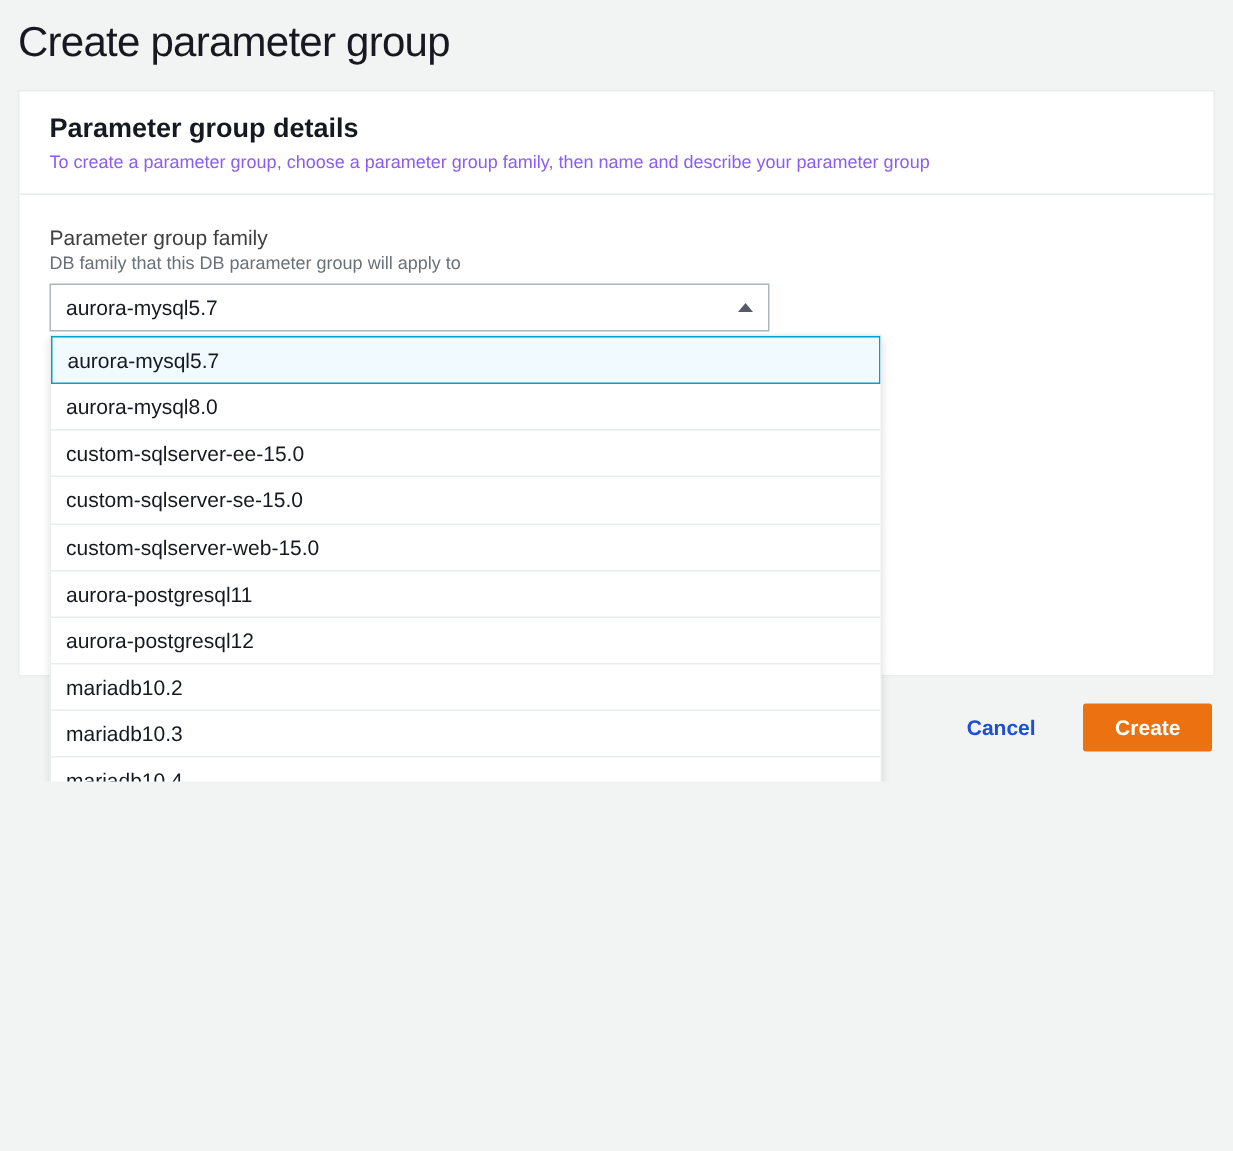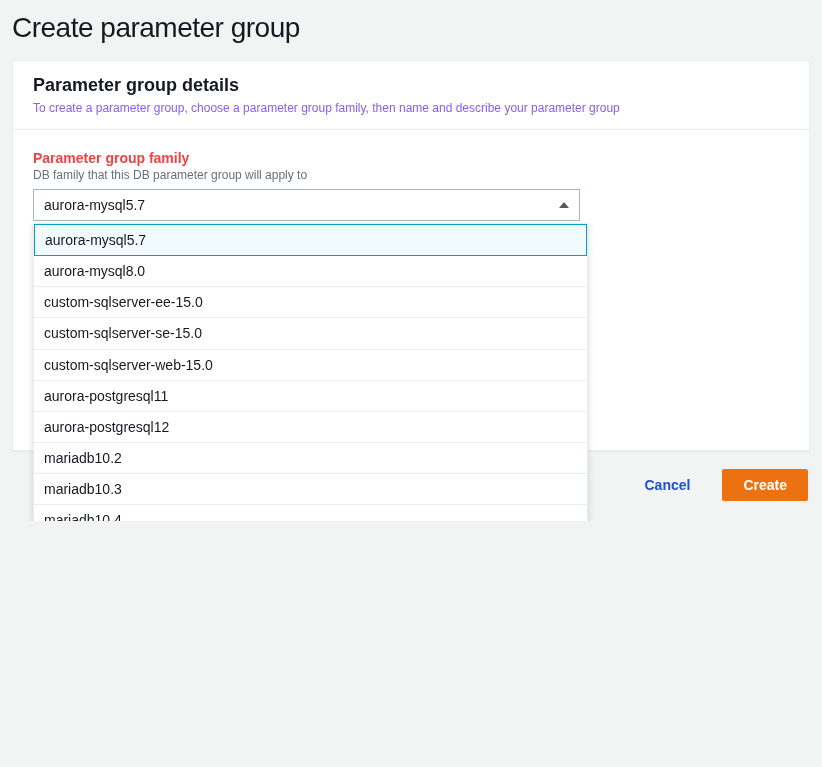--- a/index.html
+++ b/index.html
@@ -40,32 +40,32 @@
       font-size: 12px;
       color: #8b5cf6;
       line-height: 1.4;
     }
     .panel-body {
       padding: 20px;
       min-height: 320px;
     }
     .field-label {
       font-size: 14px;
-      color: #ef4444;
-      font-weight: 700;
+      color: #404040;
+      font-weight: 400;
       margin-bottom: 2px;
     }
     .field-hint {
       font-size: 12px;
       color: #687078;
       margin-bottom: 7px;
     }
     .select-wrapper {
       position: relative;
-      width: 547px;
+      width: 480px;
     }
     .select-box {
       display: flex;
       align-items: center;
       justify-content: space-between;
       height: 32px;
       border: 1px solid #aab7b8;
       background: #fff;
       padding: 0 10px;
       cursor: pointer;

